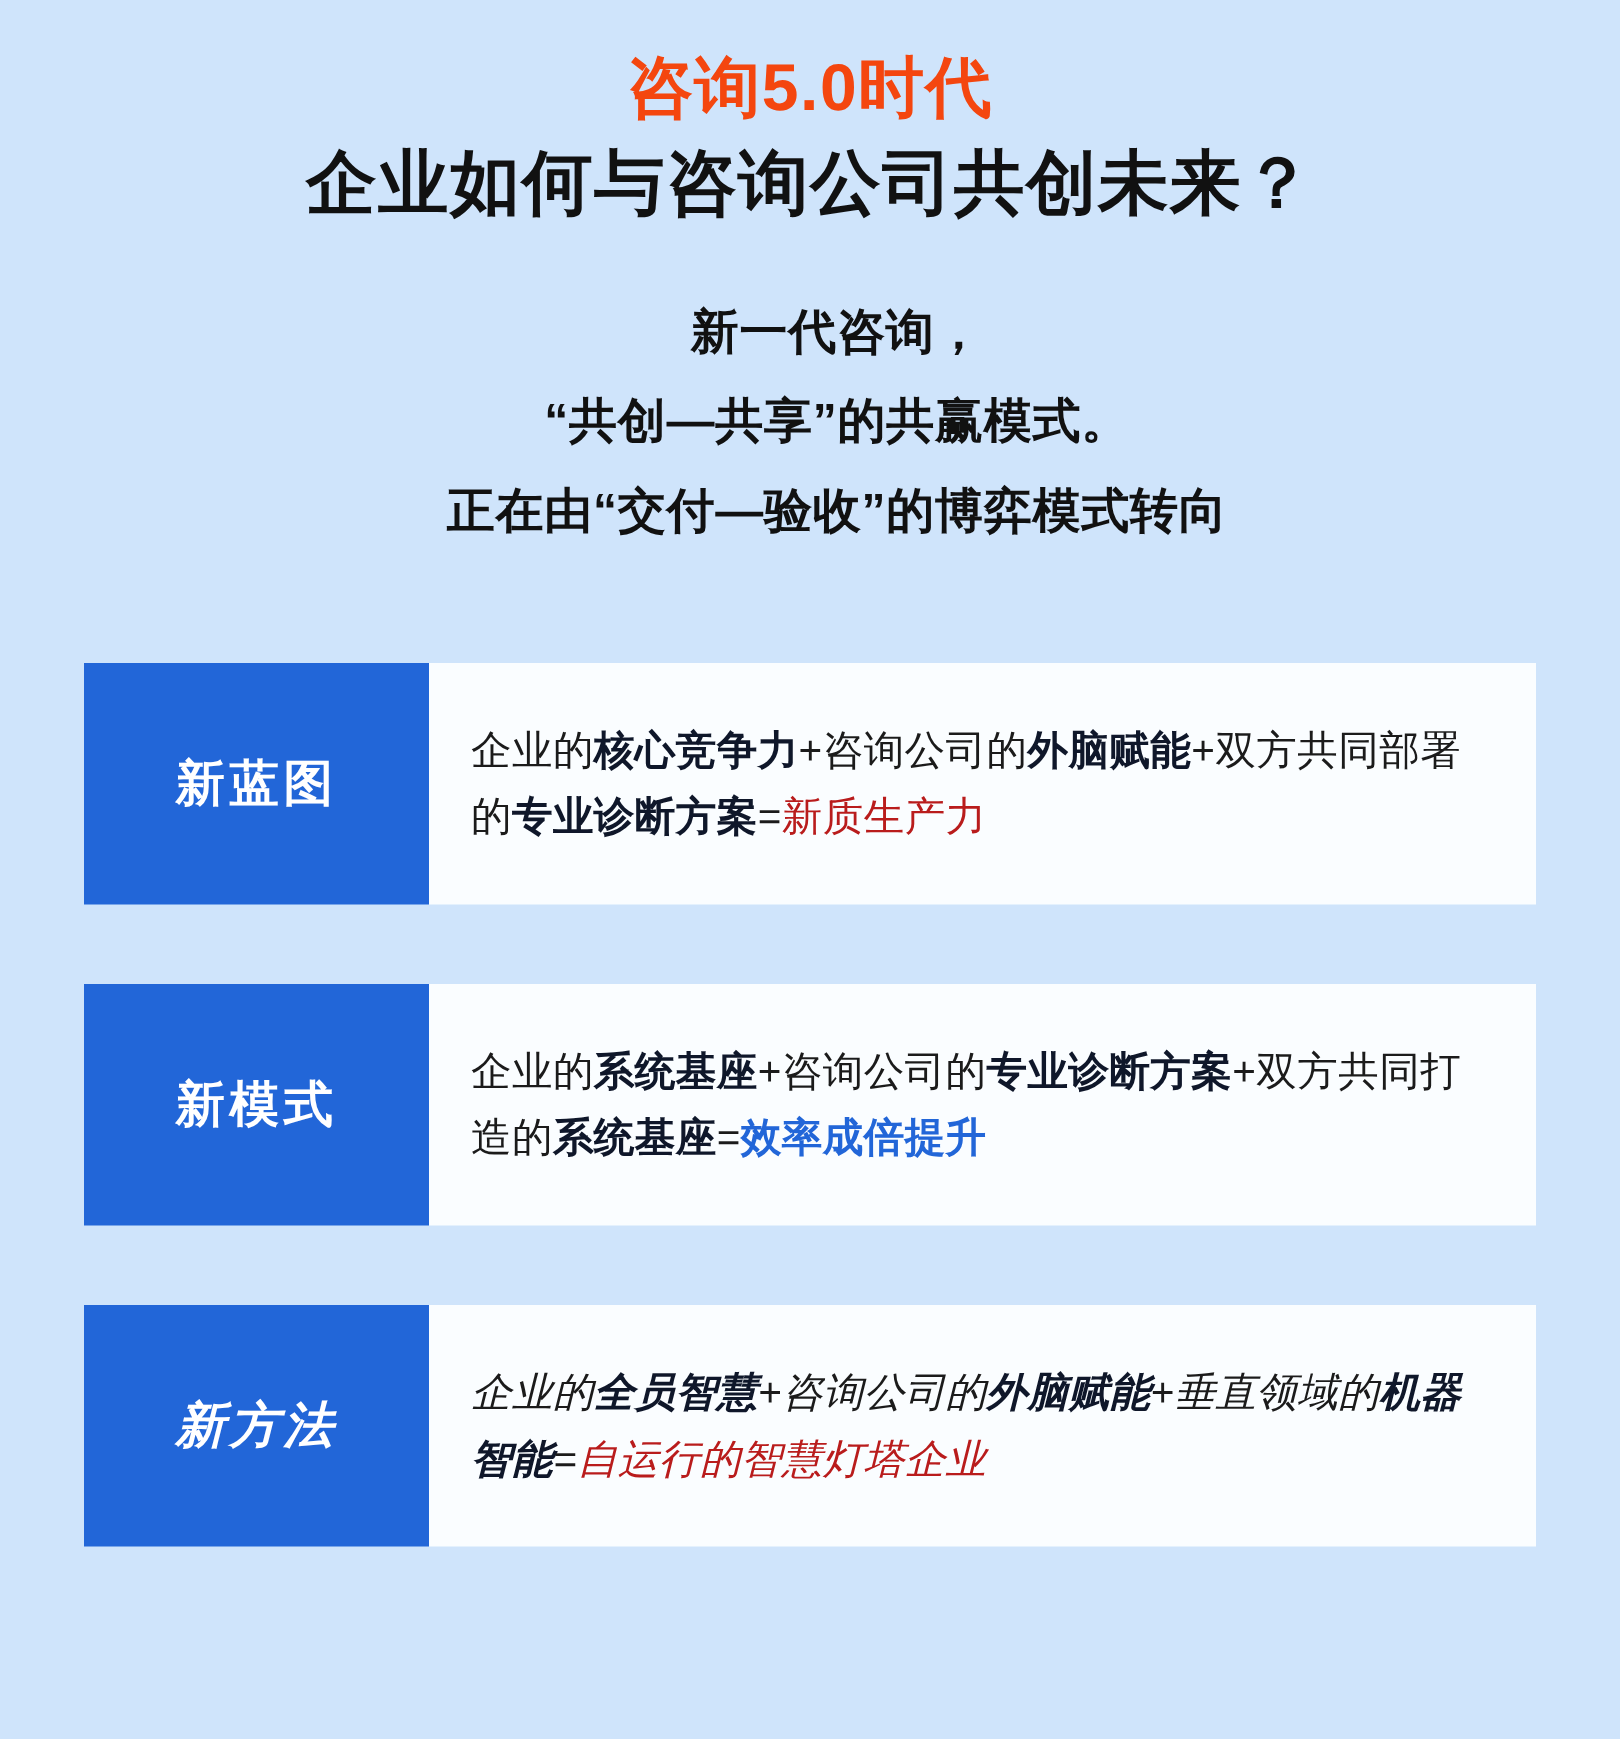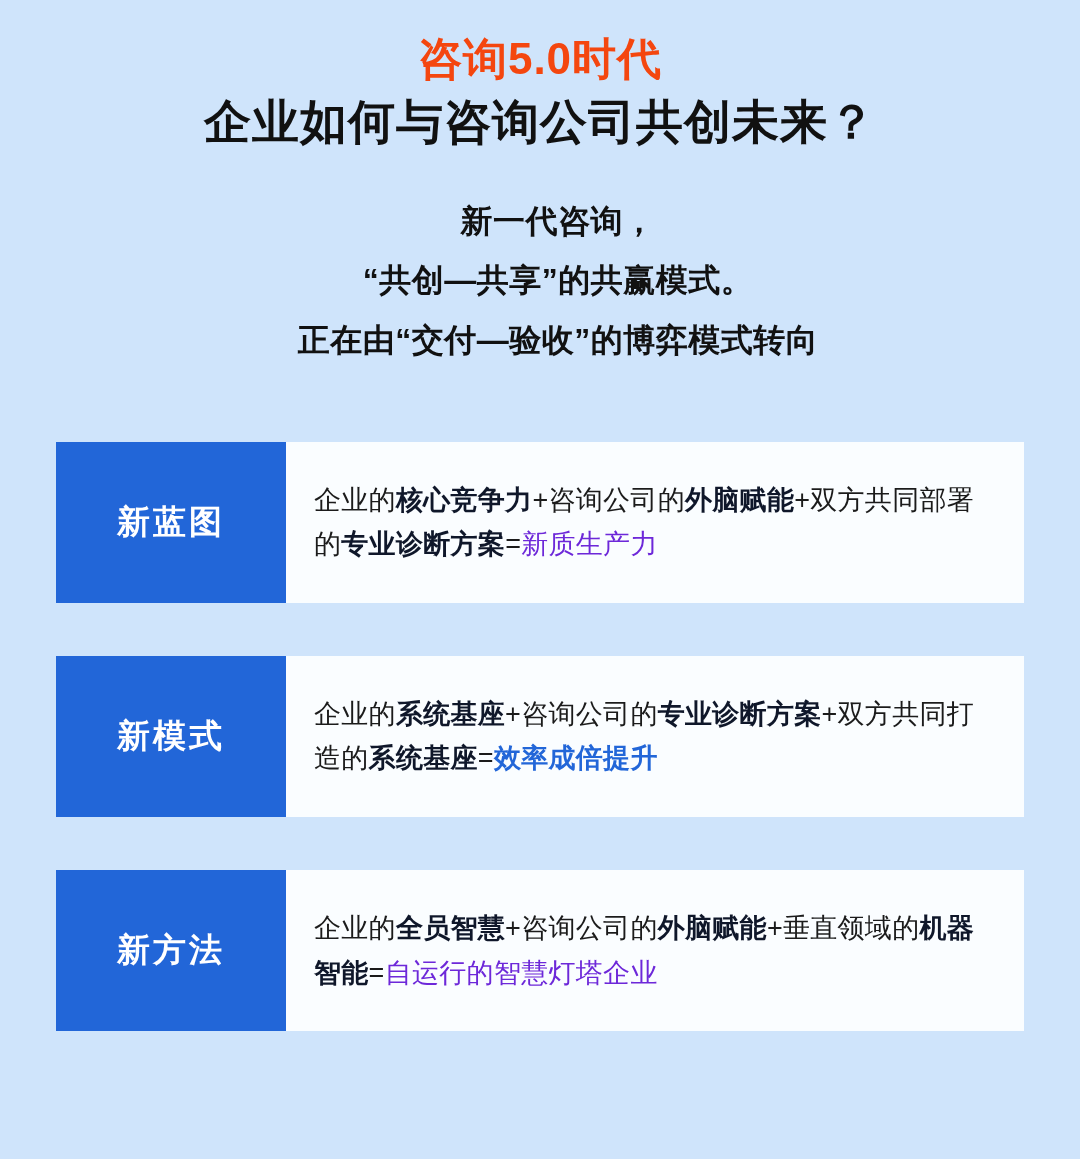--- a/index.html
+++ b/index.html
@@ -60,20 +60,21 @@
     padding: 0 56px 0 56px;
   }
   .row {
     display: flex;
     align-items: stretch;
     margin-bottom: 53px;
     min-height: 160px;
   }
   .row:last-child {
     margin-bottom: 0;
+    font-style: italic;
   }
   .row-label {
     width: 230px;
     flex: 0 0 230px;
     background: #2266d8;
     color: #ffffff;
     font-size: 33px;
     font-weight: bold;
     letter-spacing: 3px;
     display: flex;
@@ -99,21 +100,21 @@
     font-weight: bold;
     color: #0f172a;
     text-align: center;
   }
   .row-text .accent {
     color: #2266d8;
     font-weight: bold;
     text-align: center;
   }
   .row-text .accent-plain {
-    color: #6d28d9;
+    color: #b91c1c;
     font-weight: normal;
   }
 </style>
 </head>
 <body>
 
 <div class="page">
 
   <div class="header">
     <div class="eyebrow">咨询5.0时代</div>

